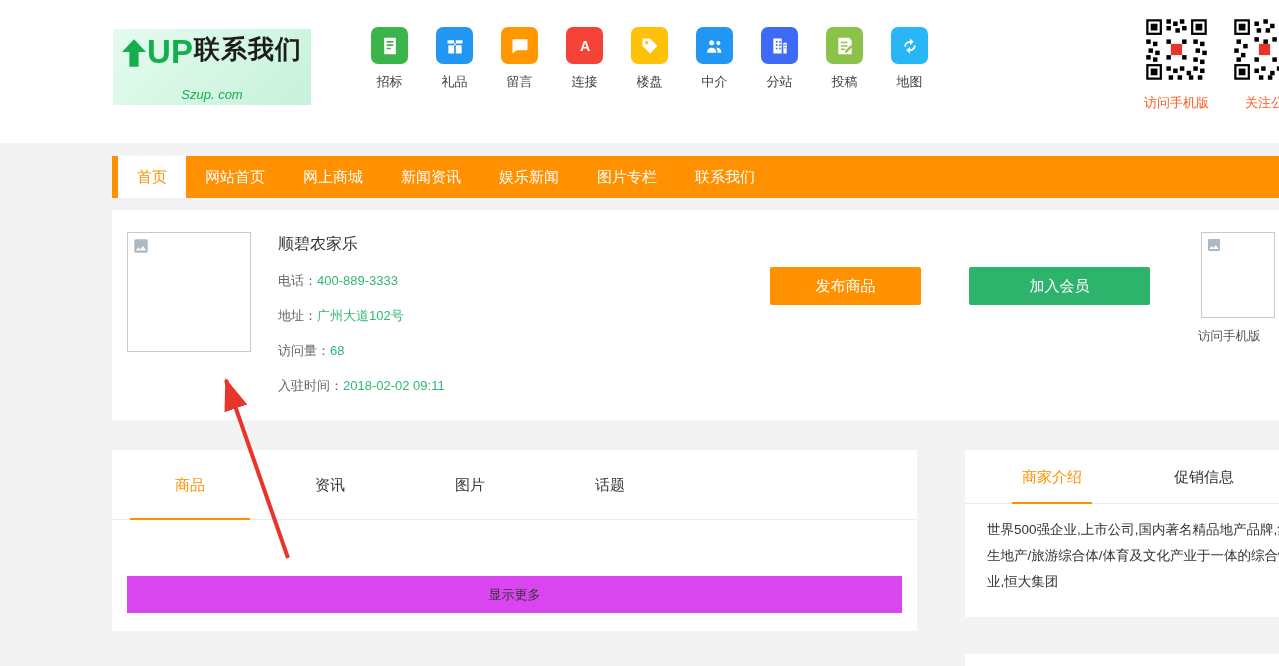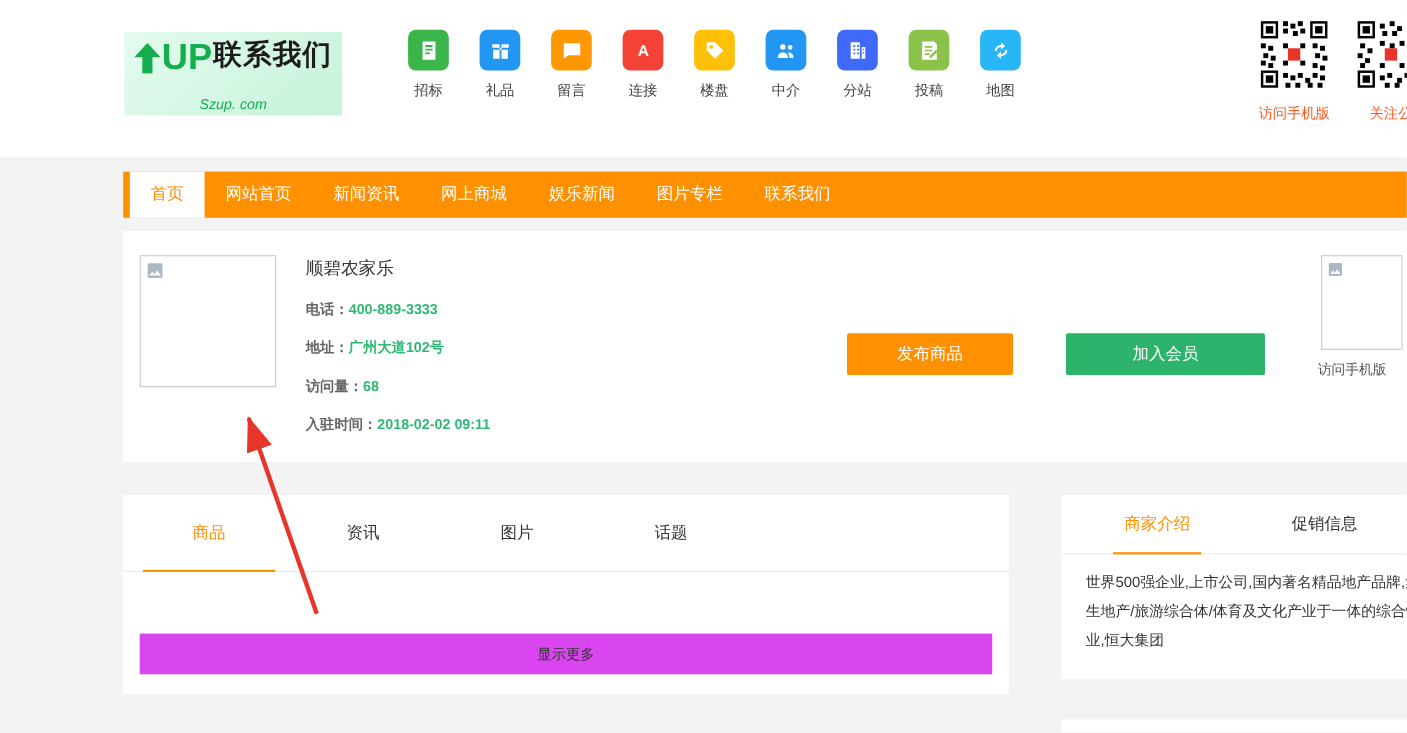--- a/index.html
+++ b/index.html
@@ -32,26 +32,26 @@
   .nav-item { line-height:42px; padding:0 19px; color:#fff; font-size:15px; cursor:pointer; white-space:nowrap; }
   .nav-item.active { background:#fff; color:#ff9000; }
 
   
   .profile-card { position:absolute; left:112px; top:210px; width:1167px; height:210px; background:#fff; }
   .thumb { position:absolute; border:1px solid #c9c9c9; background:#fff; }
   .thumb-main { left:15px; top:22px; width:124px; height:120px; }
   .thumb-mobile { left:1089px; top:22px; width:74px; height:86px; }
   .thumb svg { position:absolute; left:4px; top:4px; }
   .p-name { position:absolute; left:166px; top:24px; font-size:16px; color:#333; }
-  .p-row { position:absolute; left:166px; font-size:13px;font-weight:bold; }
+  .p-row { position:absolute; left:166px; font-size:13px; }
   .p-label { color:#666; }
   .p-value { color:#2fb873; }
   .btn { position:absolute; top:57px; height:38px; border:none; border-radius:2px;
          color:#fff; font-size:15px; text-align:center; line-height:38px; cursor:pointer;
-         font-family:"Liberation Sans","DejaVu Sans",sans-serif;margin-top:36px; }
+         font-family:"Liberation Sans","DejaVu Sans",sans-serif; }
   .btn-publish { left:658px; width:151px; background:#ff9000; }
   .btn-join { left:857px; width:181px; background:#2db36b; }
   .mobile-caption { position:absolute; left:1086px; top:118px; font-size:12.5px; color:#555; white-space:nowrap; }
 
   
   .tabs-card { position:absolute; left:112px; top:450px; width:805px; height:181px; background:#fff; }
   .tab-row { display:flex; height:70px; border-bottom:1px solid #ececec; padding-left:8px; }
   .tab { position:relative; width:140px; line-height:70px; text-align:center; font-size:15px; color:#333; cursor:pointer; }
   .tab.active { color:#ff9000; }
   .tab.active::after { content:""; position:absolute; left:10px; right:10px; bottom:-1px; height:2px; background:#ff9000; }
@@ -263,22 +263,22 @@
       </g>
       <rect x="12" y="12" width="5" height="5" fill="#e8352b"></rect>
     </svg>
     <div class="qr-label">关注公</div>
   </div>
 </div>
 
 <div class="mainnav">
   <div class="nav-item active">首页</div>
   <div class="nav-item">网站首页</div>
+  <div class="nav-item">网上商城</div>
   <div class="nav-item">新闻资讯</div>
-  <div class="nav-item">网上商城</div>
   <div class="nav-item">娱乐新闻</div>
   <div class="nav-item">图片专栏</div>
   <div class="nav-item">联系我们</div>
 </div>
 
 <div class="profile-card">
 
   <div class="thumb thumb-main">
     <svg width="18" height="18" viewBox="0 0 24 24">
         <path fill="#aeb8c2" d="M21 19V5a2 2 0 0 0-2-2H5a2 2 0 0 0-2 2v14a2 2 0 0 0 2 2h14a2 2 0 0 0 2-2zM8.5 13.5l2.5 3L14.5 12l4.5 6H5l3.5-4.5z"></path>

